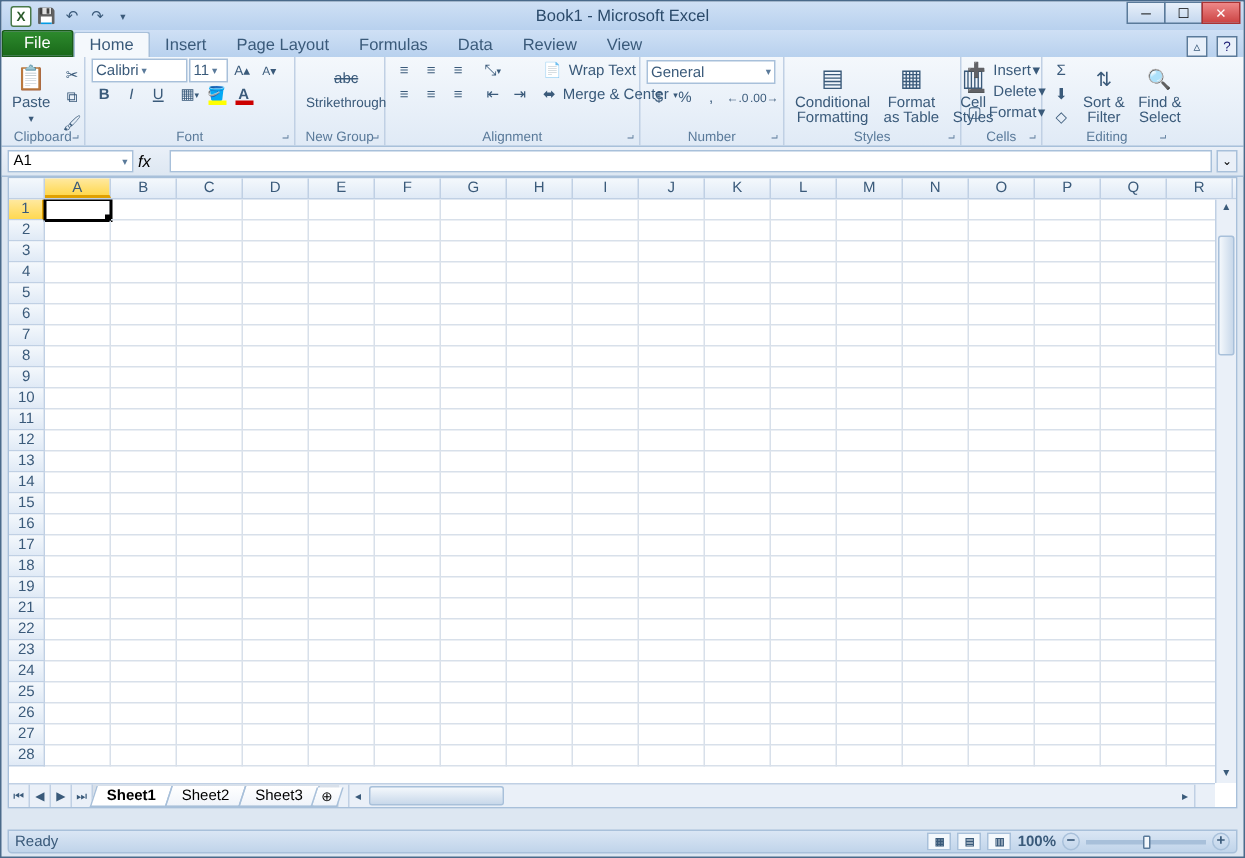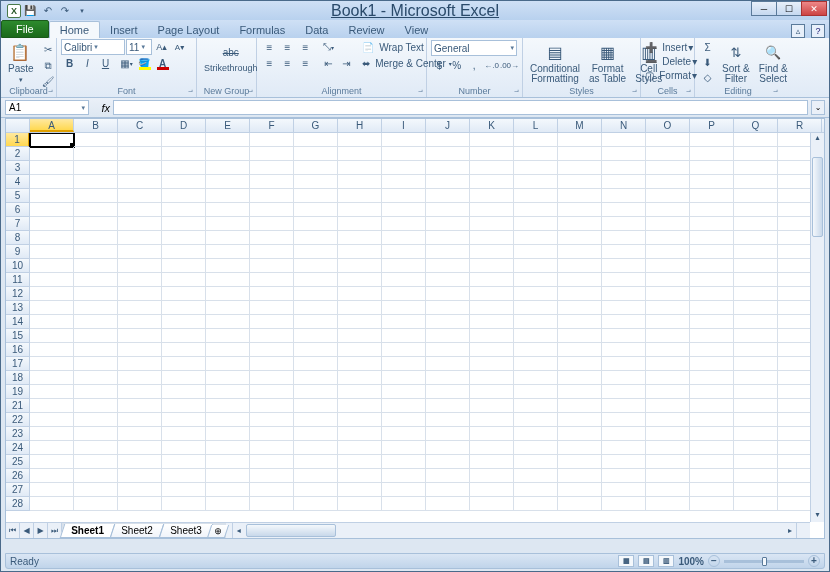--- a/index.html
+++ b/index.html
@@ -3,21 +3,21 @@
 <meta charset="utf-8">
 <style>
 * { margin: 0; padding: 0; box-sizing: border-box; font-family: "Segoe UI", Tahoma, sans-serif; }
 body { width: 830px; height: 572px; background: #dde7f2; overflow: hidden; border: 1px solid #4a6a8a; position: relative; }
 
 
 .titlebar { height: 19px; background: linear-gradient(#cfe0f5, #b8d1ee); display: flex; align-items: center; position: relative; font-size: 11px; }
 .titlebar .qat { display: flex; gap: 3px; padding-left: 6px; align-items: center; }
 .titlebar .qat .xicon { width: 14px; height: 14px; display: flex; align-items: center; justify-content: center; font-size: 9px; color: #2a5a2a; background: #fff; border: 1px solid #4a7a4a; border-radius: 2px; font-weight: bold; }
 .titlebar .qat .qbtn { width: 14px; height: 14px; font-size: 10px; color: #3b5a7a; display: flex; align-items: center; justify-content: center; }
-.titlebar .title { position: absolute; left: 50%; transform: translateX(-50%); color: #2a4a6a; font-size: 16px; text-decoration: underline; }
+.titlebar .title { position: absolute; left: 50%; transform: translateX(-50%); color: #2a4a6a; font-size: 11px; }
 .titlebar .wincontrols { position: absolute; right: 2px; top: 0; display: flex; }
 .titlebar .wincontrols div { width: 26px; height: 15px; border: 1px solid #5a7a9a; background: linear-gradient(#e8f0fa,#c5d8ef); display: flex; align-items: center; justify-content: center; font-size: 9px; margin-left: -1px; }
 .titlebar .wincontrols .close { background: linear-gradient(#e88,#c44); color: #fff; border-color: #a33; }
 
 
 .ribbontabs { height: 18px; background: linear-gradient(#cfe0f5,#b8d1ee); display: flex; align-items: flex-end; padding-left: 0; font-size: 11px; }
 .filetab { background: linear-gradient(#2d8a2d,#1a6a1a); color: #fff; padding: 2px 14px; border-radius: 2px 2px 0 0; border: 1px solid #1a5a1a; }
 .rtab { padding: 2px 10px; color: #3a5a7a; cursor: default; }
 .rtab.active { background: #f4f8fc; border-top: 1px solid #a8c0da; border-left: 1px solid #a8c0da; border-right: 1px solid #a8c0da; border-radius: 2px 2px 0 0; color: #3a5a7a; }
 .helpicon { margin-left: auto; margin-right: 4px; width: 14px; height: 14px; border: 1px solid #5a7a9a; background: #e8f0fa; font-size: 9px; display: flex; align-items: center; justify-content: center; color: #3a5a7a; }
@@ -34,21 +34,21 @@
 .col { display: flex; flex-direction: column; gap: 1px; }
 .row { display: flex; gap: 1px; align-items: center; height: 14px; }
 .minibtn { width: 17px; height: 15px; border: 1px solid transparent; display: flex; align-items: center; justify-content: center; font-size: 10px; }
 .combo { border: 1px solid #a8c0da; background: #fff; height: 16px; display: flex; align-items: center; padding: 0 2px; font-size: 10px; }
 .combo .dd { font-size: 7px; margin-left: 2px; color: #5a7a9a; }
 
 
 .formulabar { height: 20px; background: linear-gradient(#eaf0f8,#dde7f2); border-bottom: 1px solid #a8c0da; display: flex; align-items: center; font-size: 10px; padding: 2px 4px; gap: 3px; }
 .namebox { width: 84px; background: #fff; border: 1px solid #a8c0da; height: 15px; display: flex; align-items: center; padding: 4px 3px; }
 .namebox .dd { margin-left: auto; font-size: 7px; color: #5a7a9a; }
-.fx { width: 18px; font-style: italic; text-align: right; font-size: 11px; }
+.fx { width: 18px; font-style: italic; text-align: left; font-size: 11px; }
 .fbarinput { flex: 1; background: #fff; border: 1px solid #a8c0da; height: 15px; }
 .fbarexpand { width: 14px; height: 15px; border: 1px solid #a8c0da; background: #eaf0f8; display: flex; align-items: center; justify-content: center; font-size: 8px; }
 
 
 .gridwrap { position: absolute; top: 117px; left: 4px; right: 4px; bottom: 32px; background: #fff; border: 1px solid #a8c0da; display: flex; flex-direction: column; }
 .colheads { display: flex; height: 14px; background: linear-gradient(#f4f8fc,#e0eaf6); border-bottom: 1px solid #c0d0e4; }
 .corner { width: 24px; border-right: 1px solid #c0d0e4; background: linear-gradient(#f4f8fc,#e0eaf6); }
 .colhead { width: 44px; border-right: 1px solid #c0d0e4; text-align: center; font-size: 10px; color: #3a5a7a; line-height: 14px; }
 .colhead.sel { background: linear-gradient(#ffe9a0,#ffd850); border-bottom: 2px solid #e0a000; }
 .gridrows { flex: 1; overflow: hidden; position: relative; }

